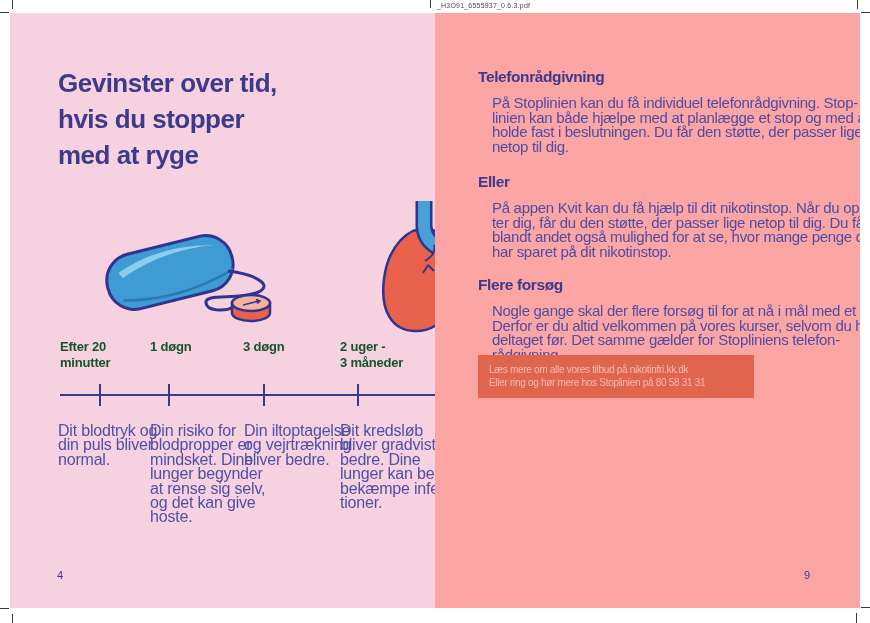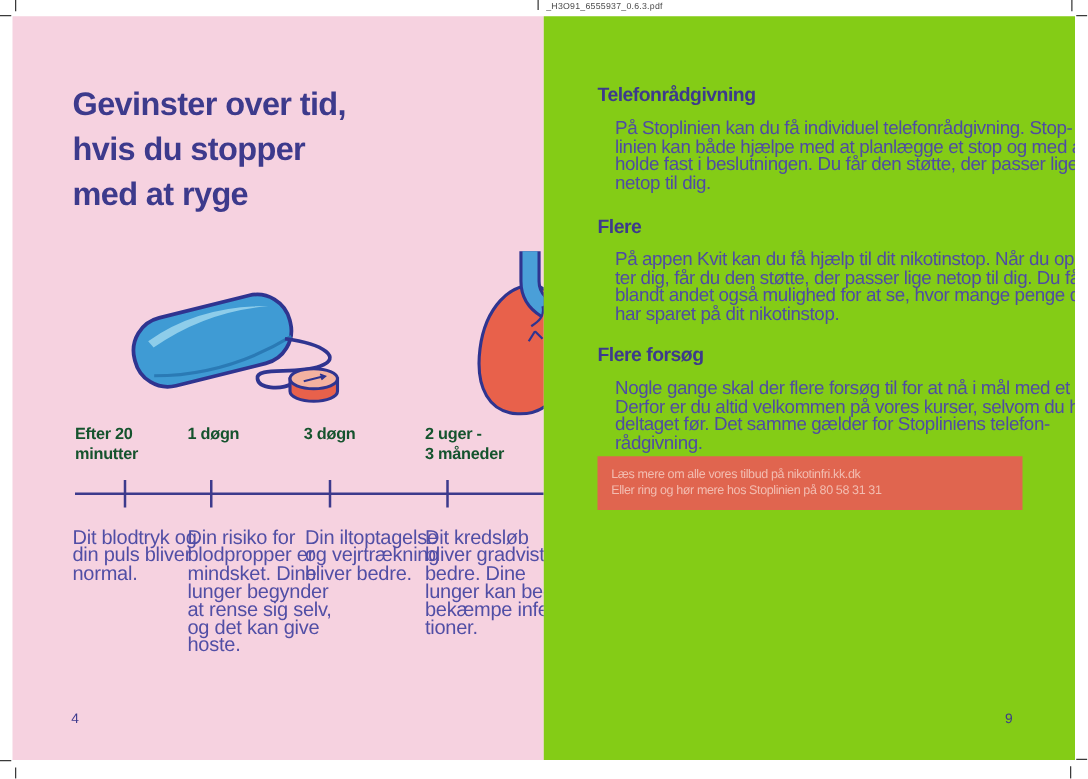--- a/index.html
+++ b/index.html
@@ -7,21 +7,21 @@
     position:relative;width:870px;height:623px;background:#ffffff;overflow:hidden;
     font-family:"Liberation Sans",sans-serif;
   }
   
   .cm{position:absolute;background:#3a3a3a;}
   
   .filename{position:absolute;left:437px;top:2px;font-size:7px;color:#4a4a4a;letter-spacing:.2px;}
   
   .page{position:absolute;top:13px;width:425px;height:595px;}
   .page-left{left:10px;background:#f6d2e0;overflow:hidden;}
-  .page-right{left:435px;background:#84cc16;overflow:hidden;}
+  .page-right{left:435px;background:#fca5a5;overflow:hidden;}
   .pre{white-space:pre;}
   
   .title{
     position:absolute;left:48px;top:52px;
     font-size:26px;line-height:36px;font-weight:bold;color:#3d3a8c;letter-spacing:-0.5px;
   }
   .cuff-illo{position:absolute;left:88px;top:210px;width:185px;height:105px;}
   .lungs-illo{position:absolute;right:-38px;top:186px;width:95px;height:137px;}
   .tl-label{
     position:absolute;top:326px;font-size:13px;line-height:15.5px;font-weight:bold;
@@ -37,21 +37,21 @@
   .pagenum-left{left:47px;top:556px;}
   .pagenum-right{left:369px;top:556px;}
   
   .sec-heading{
     position:absolute;left:43px;font-size:15.5px;font-weight:bold;color:#3d3a8c;letter-spacing:-0.4px;
   }
   .sec-body{
     position:absolute;left:57px;font-size:15px;line-height:14.5px;color:#4f4ca3;letter-spacing:-0.3px;
   }
   .callout{
-    position:absolute;left:43px;top:352px;width:340px;height:43px;background:#e0654f;
+    position:absolute;left:43px;top:342px;width:276px;height:43px;background:#e0654f;
     box-sizing:border-box;padding:9px 11px;
   }
   .callout div{font-size:10px;line-height:12.8px;color:#f2bcb0;letter-spacing:-0.3px;}
 </style>
 </head>
 <body>
 
 <div class="canvas">
 
   <div class="cm" style="left:12px;top:0;width:1px;height:9px;"></div>
@@ -128,21 +128,21 @@
   </div>
 
   <div class="page page-right">
 
     <div class="sec-heading" style="top:55px;">Telefonrådgivning</div>
     <div class="sec-body pre" style="top:83px;">På Stoplinien kan du få individuel telefonrådgivning. Stop-
 linien kan både hjælpe med at planlægge et stop og med at
 holde fast i beslutningen. Du får den støtte, der passer lige
 netop til dig.</div>
 
-    <div class="sec-heading" style="top:160px;">Flere</div>
+    <div class="sec-heading" style="top:160px;">Eller</div>
     <div class="sec-body pre" style="top:188px;">På appen Kvit kan du få hjælp til dit nikotinstop. Når du opret-
 ter dig, får du den støtte, der passer lige netop til dig. Du får
 blandt andet også mulighed for at se, hvor mange penge du
 har sparet på dit nikotinstop.</div>
 
     <div class="sec-heading" style="top:263px;">Flere forsøg</div>
     <div class="sec-body pre" style="top:291px;">Nogle gange skal der flere forsøg til for at nå i mål med et stop.
 Derfor er du altid velkommen på vores kurser, selvom du har
 deltaget før. Det samme gælder for Stopliniens telefon-
 rådgivning.</div>

